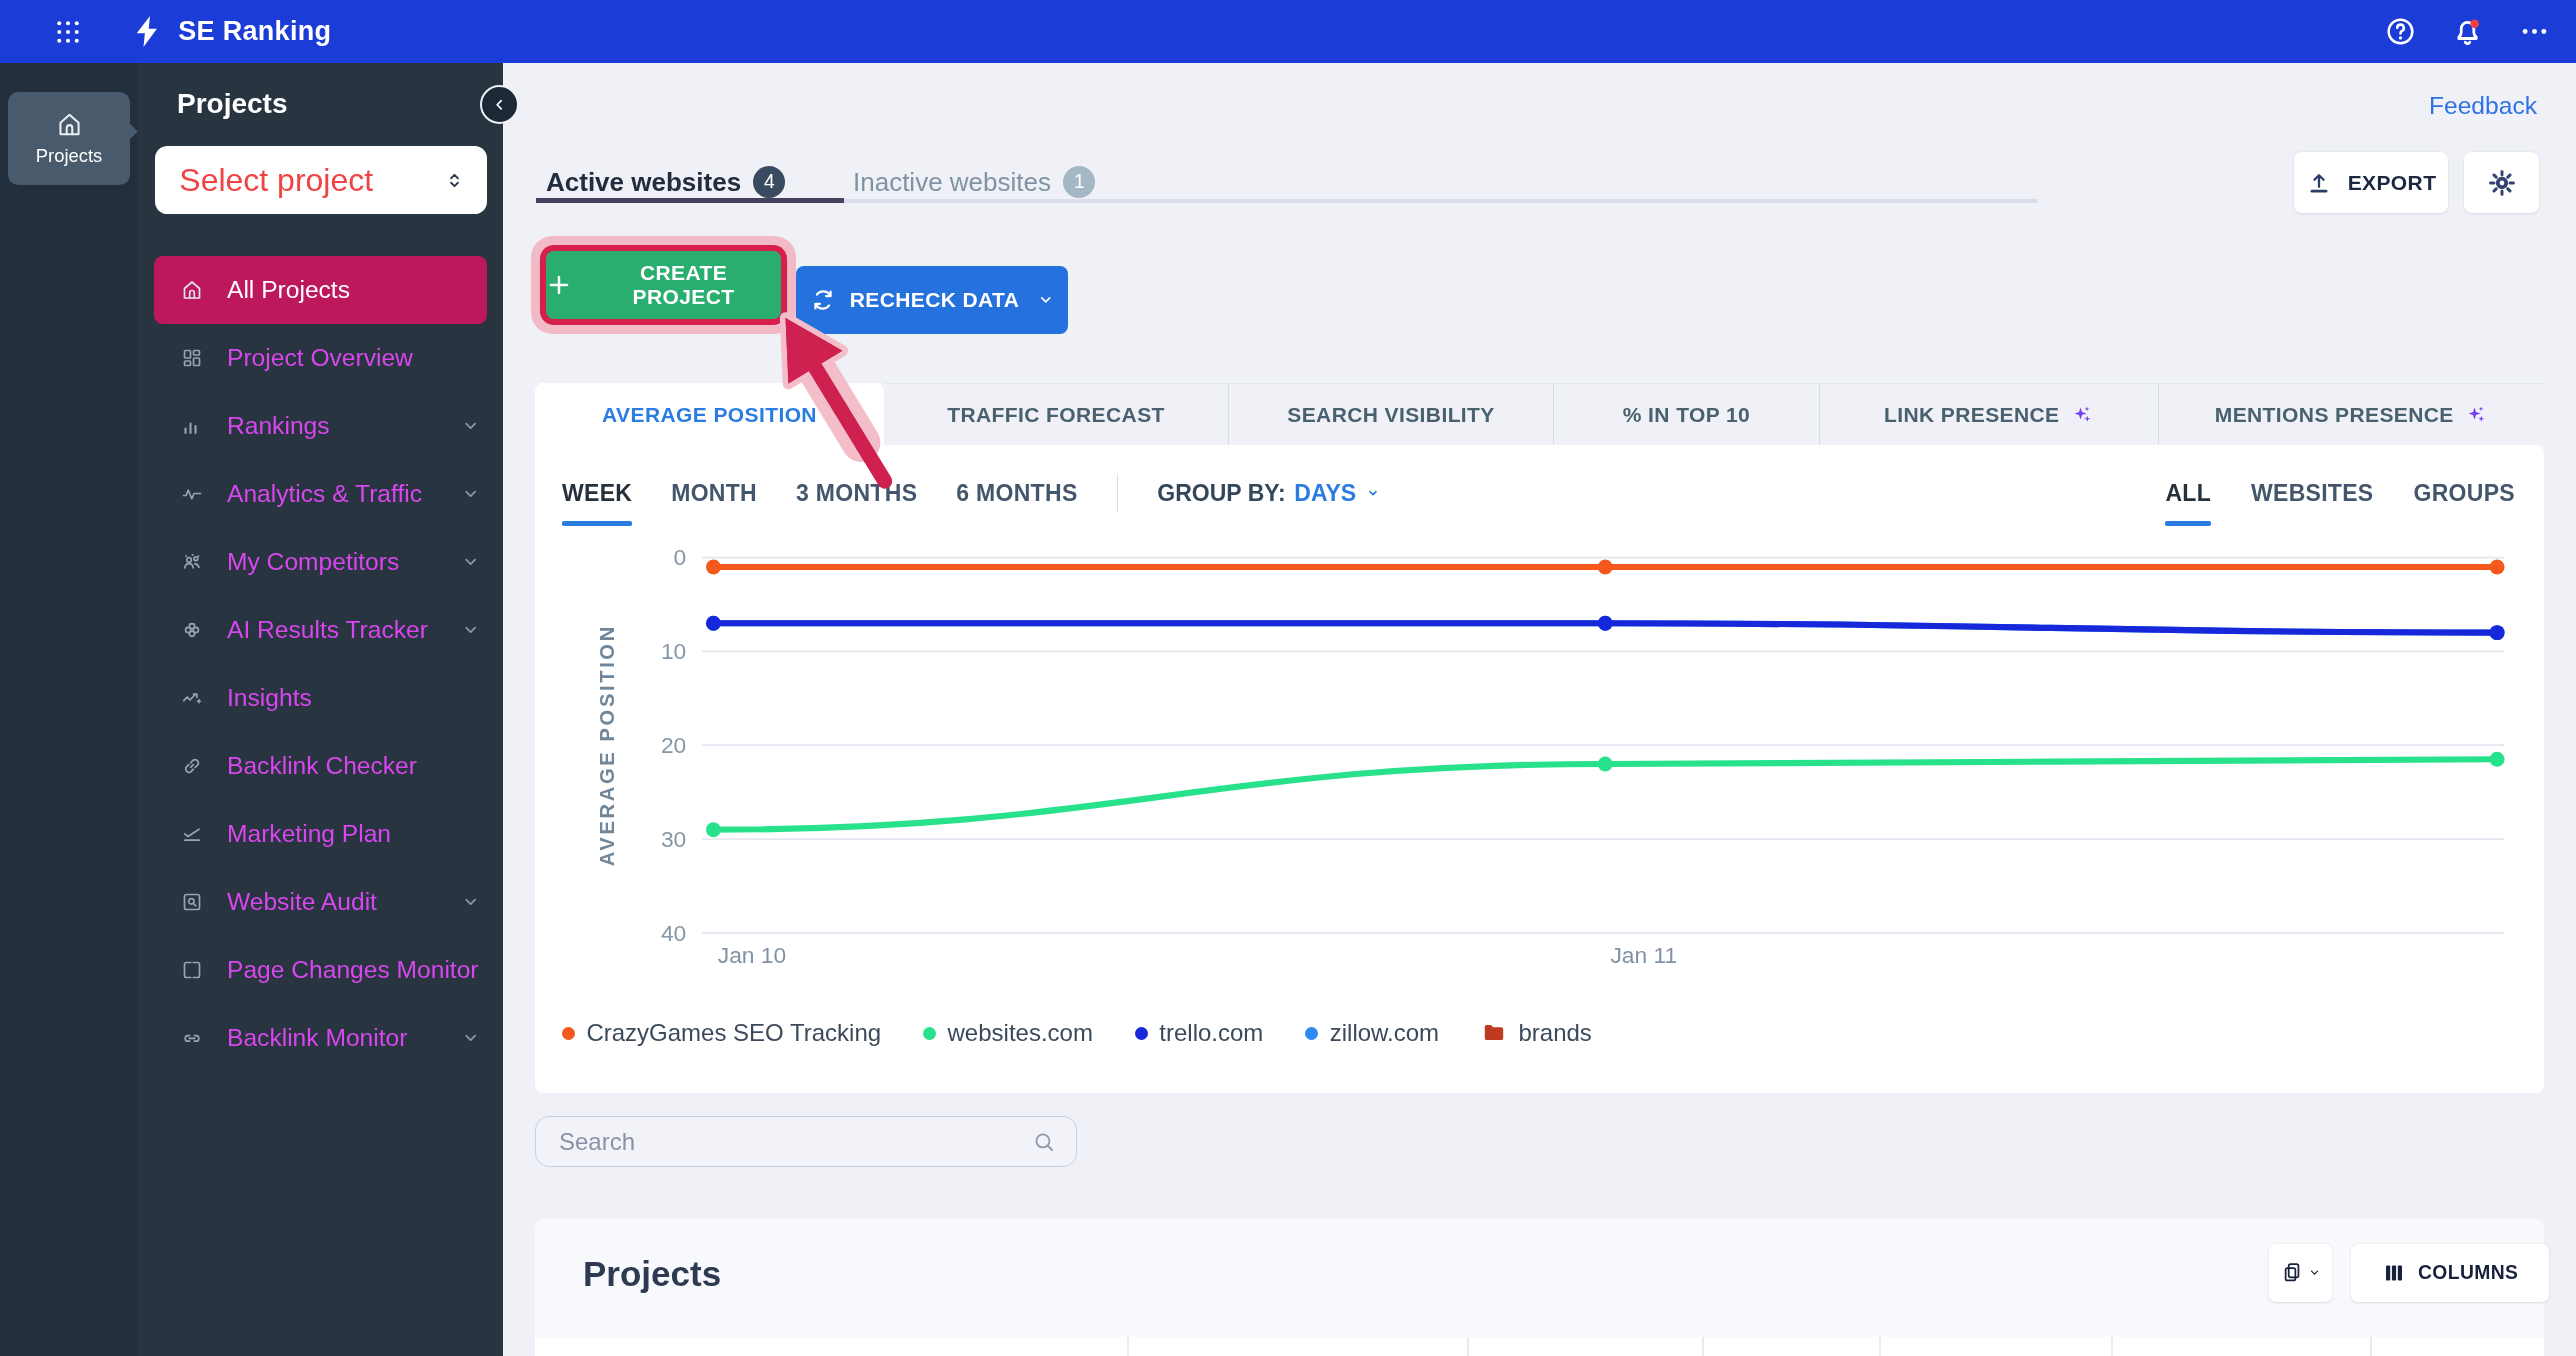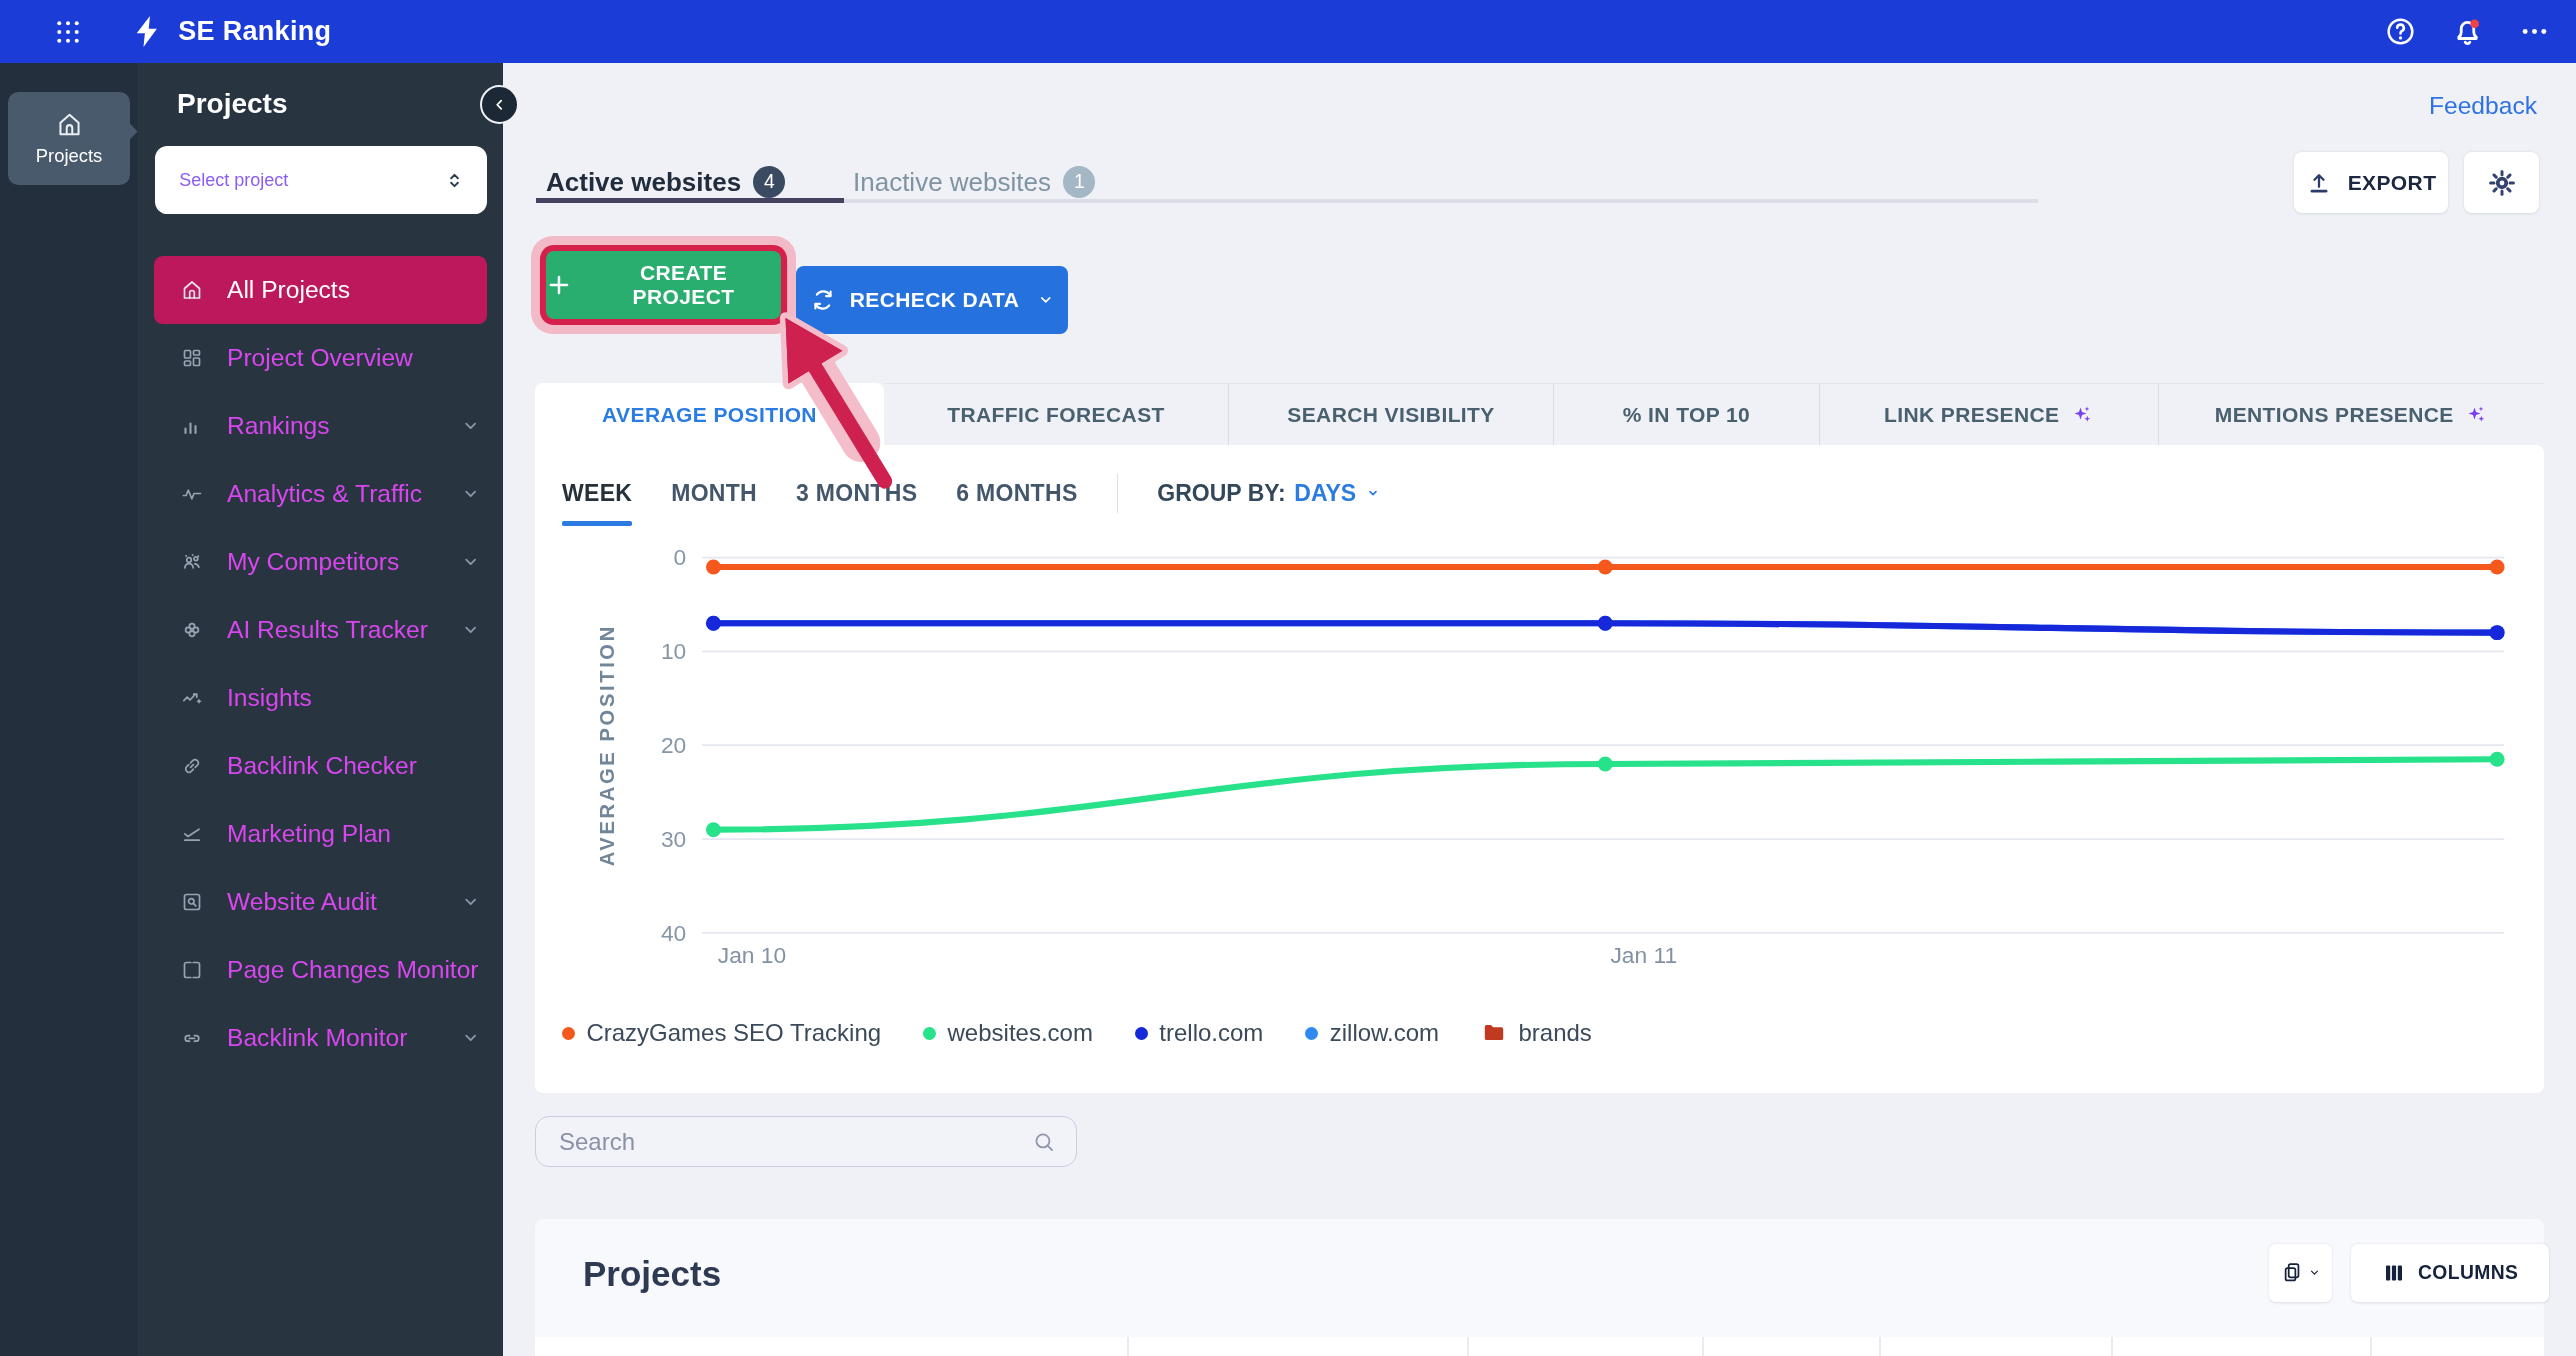--- a/index.html
+++ b/index.html
@@ -18,21 +18,21 @@
   .rail-item { position:absolute; width:100%; display:flex; flex-direction:column; align-items:center; cursor:pointer; }
   .rail-tile { position:absolute; left:8px; width:122px; height:93px; background:#4a5a6d; border-radius:10.5px; display:flex; flex-direction:column; align-items:center; justify-content:center; cursor:pointer; }
   .rail-tile .icon { width:29px; height:29px; color:#e8edf2; }
   .rail-tile .rail-label { color:#fff; margin-top:5.3px; font-size:18.4px; }
   .rail-notch { position:absolute; right:-5.3px; top:33px; width:13px; height:13px; background:#4a5a6d; transform:rotate(45deg); }
 
   
   #sidebar { position:absolute; top:63px; left:138px; width:365px; bottom:0; background:#283440; z-index:4; }
   #sidebar-title { position:absolute; top:24.6px; left:39px; color:#fff; font-size:28px; font-weight:bold; }
   #project-select { position:absolute; top:83px; left:16.7px; width:332px; height:68px; background:#fff; border-radius:12.3px; display:flex; align-items:center; padding:0 21px 0 24.6px; cursor:pointer; }
-  #project-select .sel-label { font-size:18px; color:#8b5cf6; flex:1; }
+  #project-select .sel-label { font-size:32px; color:#ef4444; flex:1; }
   #project-select .icon { width:23px; height:23px; color:#2c3a4e; }
   #collapse-btn { position:absolute; left:480px; top:85px; width:39px; height:39px; border-radius:50%; background:#1c2836; border:2.6px solid #eff1f6; color:#fff; display:flex; align-items:center; justify-content:center; z-index:8; cursor:pointer; }
   #collapse-btn .icon { width:17.5px; height:17.5px; }
   #side-menu { position:absolute; top:193px; left:0; width:100%; }
   .side-item { height:68px; display:flex; align-items:center; padding:0 23px 0 42px; cursor:pointer; color:#d946ef; }
   .side-item .icon { width:24px; height:24px; color:#97a3b2; flex:none; }
   .side-item .side-label { font-size:24.6px; margin-left:23px; flex:1; white-space:nowrap; }
   .side-item .chev { width:19.3px; height:19.3px; color:#8b98a8; }
   .side-item.active { background:#be185d; border-radius:8.8px; margin:0 16px; padding:0 7px 0 26px; color:#fff; }
   .side-item.active .icon { color:#dfe5ea; }
@@ -457,20 +457,25 @@
       <div id="range-divider"></div>
       <div id="group-by">
         <span class="gb-label">GROUP BY:</span>
                   <span class="gb-value">DAYS</span>
                   <span class="icon">
           <svg viewBox="0 0 24 24" fill="none" stroke="currentColor" stroke-width="1.7" stroke-linecap="round" stroke-linejoin="round">
             <path d="M7.5 10l4.5 4.5L16.5 10" stroke-width="2.4"></path>
           </svg>
         </span>
       </div>
+    </div>
+  <div id="scope-row">
+      <div class="range-tab active">ALL</div>
+      <div class="range-tab">WEBSITES</div>
+      <div class="range-tab">GROUPS</div>
     </div>
 
   <div id="chart"><svg viewBox="0 0 2290 520" width="2009" height="456">
         <line x1="190" y1="36" x2="2245" y2="36" stroke="#e5e7f0" stroke-width="2"></line>
         <text x="172" y="45" text-anchor="end" font-size="26" fill="#8696a6" font-family="Liberation Sans, sans-serif">0</text>
         <line x1="190" y1="143" x2="2245" y2="143" stroke="#e5e7f0" stroke-width="2"></line>
         <text x="172" y="152" text-anchor="end" font-size="26" fill="#8696a6" font-family="Liberation Sans, sans-serif">10</text>
         <line x1="190" y1="250" x2="2245" y2="250" stroke="#e5e7f0" stroke-width="2"></line>
         <text x="172" y="259" text-anchor="end" font-size="26" fill="#8696a6" font-family="Liberation Sans, sans-serif">20</text>
         <line x1="190" y1="357" x2="2245" y2="357" stroke="#e5e7f0" stroke-width="2"></line>

